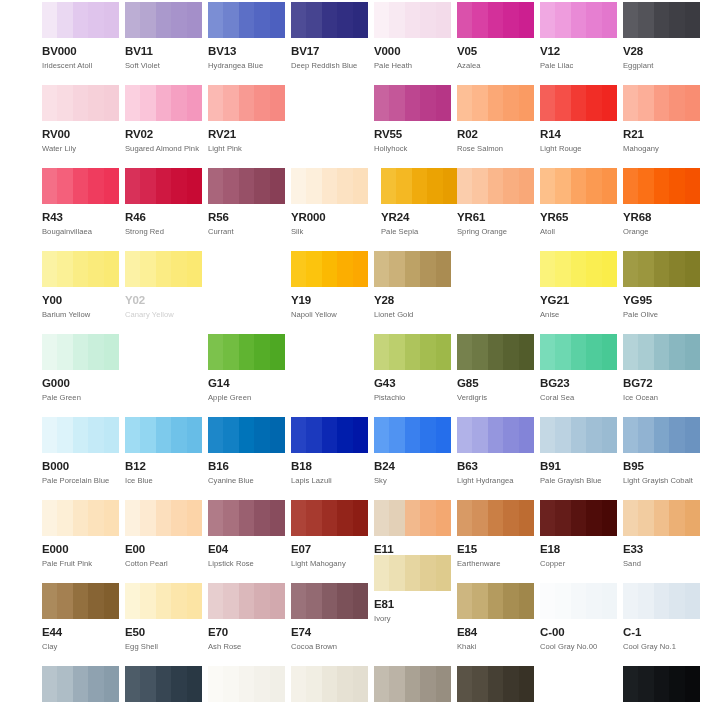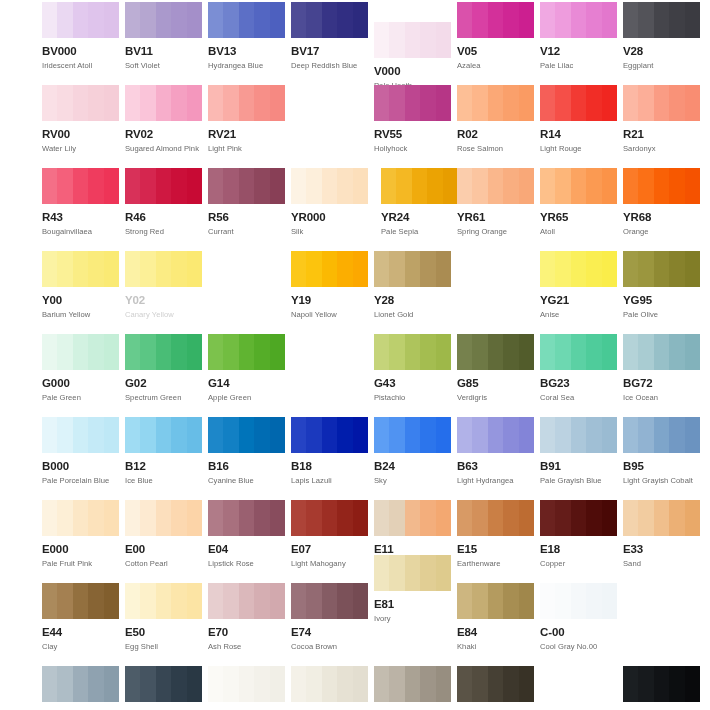--- a/index.html
+++ b/index.html
@@ -101,21 +101,21 @@
       <div class="swatch-chip">
         <div class="band" style="left: 0px; width: 16px; background: rgb(78, 76, 150);"></div>
         <div class="band" style="left: 15.4px; width: 16px; background: rgb(70, 68, 144);"></div>
         <div class="band" style="left: 30.8px; width: 16px; background: rgb(55, 52, 134);"></div>
         <div class="band" style="left: 46.2px; width: 16px; background: rgb(49, 46, 130);"></div>
         <div class="band" style="left: 61.6px; width: 16px; background: rgb(44, 42, 126);"></div>
       </div>
       <div class="swatch-code">BV17</div>
       <div class="swatch-name">Deep Reddish Blue</div>
     </div>
-    <div class="swatch-cell" style="left: 374px; top: 2px; margin-top: 20px;">
+    <div class="swatch-cell" style="left: 374px; top: 2px;">
       <div class="swatch-chip">
         <div class="band" style="left: 0px; width: 16px; background: rgb(251, 240, 246);"></div>
         <div class="band" style="left: 15.4px; width: 16px; background: rgb(248, 233, 242);"></div>
         <div class="band" style="left: 30.8px; width: 16px; background: rgb(246, 226, 238);"></div>
         <div class="band" style="left: 46.2px; width: 16px; background: rgb(244, 222, 236);"></div>
         <div class="band" style="left: 61.6px; width: 16px; background: rgb(243, 219, 234);"></div>
       </div>
       <div class="swatch-code">V000</div>
       <div class="swatch-name">Pale Heath</div>
     </div>
@@ -220,21 +220,21 @@
     </div>
     <div class="swatch-cell" style="left: 623px; top: 85px;">
       <div class="swatch-chip">
         <div class="band" style="left: 0px; width: 16px; background: rgb(252, 184, 164);"></div>
         <div class="band" style="left: 15.4px; width: 16px; background: rgb(252, 174, 152);"></div>
         <div class="band" style="left: 30.8px; width: 16px; background: rgb(250, 156, 132);"></div>
         <div class="band" style="left: 46.2px; width: 16px; background: rgb(249, 146, 120);"></div>
         <div class="band" style="left: 61.6px; width: 16px; background: rgb(249, 141, 114);"></div>
       </div>
       <div class="swatch-code">R21</div>
-      <div class="swatch-name">Sardonyx</div>
+      <div class="swatch-name">Mahogany</div>
     </div>
     <div class="swatch-cell" style="left: 42px; top: 168px;">
       <div class="swatch-chip">
         <div class="band" style="left: 0px; width: 16px; background: rgb(244, 111, 135);"></div>
         <div class="band" style="left: 15.4px; width: 16px; background: rgb(244, 96, 123);"></div>
         <div class="band" style="left: 30.8px; width: 16px; background: rgb(241, 74, 105);"></div>
         <div class="band" style="left: 46.2px; width: 16px; background: rgb(239, 60, 94);"></div>
         <div class="band" style="left: 61.6px; width: 16px; background: rgb(238, 52, 87);"></div>
       </div>
       <div class="swatch-code">R43</div>
@@ -387,31 +387,20 @@
       <div class="swatch-chip">
         <div class="band" style="left: 0px; width: 16px; background: rgb(232, 248, 239);"></div>
         <div class="band" style="left: 15.4px; width: 16px; background: rgb(224, 246, 234);"></div>
         <div class="band" style="left: 30.8px; width: 16px; background: rgb(210, 242, 225);"></div>
         <div class="band" style="left: 46.2px; width: 16px; background: rgb(201, 239, 219);"></div>
         <div class="band" style="left: 61.6px; width: 16px; background: rgb(196, 238, 215);"></div>
       </div>
       <div class="swatch-code">G000</div>
       <div class="swatch-name">Pale Green</div>
     </div>
-    <div class="swatch-cell" style="left: 125px; top: 334px;">
-      <div class="swatch-chip">
-        <div class="band" style="left: 0px; width: 16px; background: rgb(103, 203, 141);"></div>
-        <div class="band" style="left: 15.4px; width: 16px; background: rgb(91, 198, 132);"></div>
-        <div class="band" style="left: 30.8px; width: 16px; background: rgb(73, 189, 118);"></div>
-        <div class="band" style="left: 46.2px; width: 16px; background: rgb(60, 182, 108);"></div>
-        <div class="band" style="left: 61.6px; width: 16px; background: rgb(53, 178, 101);"></div>
-      </div>
-      <div class="swatch-code">G02</div>
-      <div class="swatch-name">Spectrum Green</div>
-    </div>
     <div class="swatch-cell" style="left: 208px; top: 334px;">
       <div class="swatch-chip">
         <div class="band" style="left: 0px; width: 16px; background: rgb(124, 194, 76);"></div>
         <div class="band" style="left: 15.4px; width: 16px; background: rgb(114, 189, 65);"></div>
         <div class="band" style="left: 30.8px; width: 16px; background: rgb(96, 180, 49);"></div>
         <div class="band" style="left: 46.2px; width: 16px; background: rgb(85, 173, 40);"></div>
         <div class="band" style="left: 61.6px; width: 16px; background: rgb(78, 168, 35);"></div>
       </div>
       <div class="swatch-code">G14</div>
       <div class="swatch-name">Apple Green</div>
@@ -706,20 +695,31 @@
       <div class="swatch-chip">
         <div class="band" style="left: 0px; width: 16px; background: rgb(251, 252, 253);"></div>
         <div class="band" style="left: 15.4px; width: 16px; background: rgb(249, 251, 252);"></div>
         <div class="band" style="left: 30.8px; width: 16px; background: rgb(245, 248, 250);"></div>
         <div class="band" style="left: 46.2px; width: 16px; background: rgb(242, 246, 249);"></div>
         <div class="band" style="left: 61.6px; width: 16px; background: rgb(240, 245, 248);"></div>
       </div>
       <div class="swatch-code">C-00</div>
       <div class="swatch-name">Cool Gray No.00</div>
     </div>
+    <div class="swatch-cell" style="left: 623px; top: 583px;">
+      <div class="swatch-chip">
+        <div class="band" style="left: 0px; width: 16px; background: rgb(238, 243, 247);"></div>
+        <div class="band" style="left: 15.4px; width: 16px; background: rgb(234, 240, 245);"></div>
+        <div class="band" style="left: 30.8px; width: 16px; background: rgb(226, 234, 241);"></div>
+        <div class="band" style="left: 46.2px; width: 16px; background: rgb(220, 230, 238);"></div>
+        <div class="band" style="left: 61.6px; width: 16px; background: rgb(216, 227, 236);"></div>
+      </div>
+      <div class="swatch-code">C-1</div>
+      <div class="swatch-name">Cool Gray No.1</div>
+    </div>
     <div class="swatch-cell" style="left: 42px; top: 666px;">
       <div class="swatch-chip">
         <div class="band" style="left: 0px; width: 16px; background: rgb(183, 196, 204);"></div>
         <div class="band" style="left: 15.4px; width: 16px; background: rgb(174, 189, 198);"></div>
         <div class="band" style="left: 30.8px; width: 16px; background: rgb(156, 173, 185);"></div>
         <div class="band" style="left: 46.2px; width: 16px; background: rgb(143, 162, 176);"></div>
         <div class="band" style="left: 61.6px; width: 16px; background: rgb(136, 156, 170);"></div>
       </div>
       <div class="swatch-code">C-4</div>
     </div>

